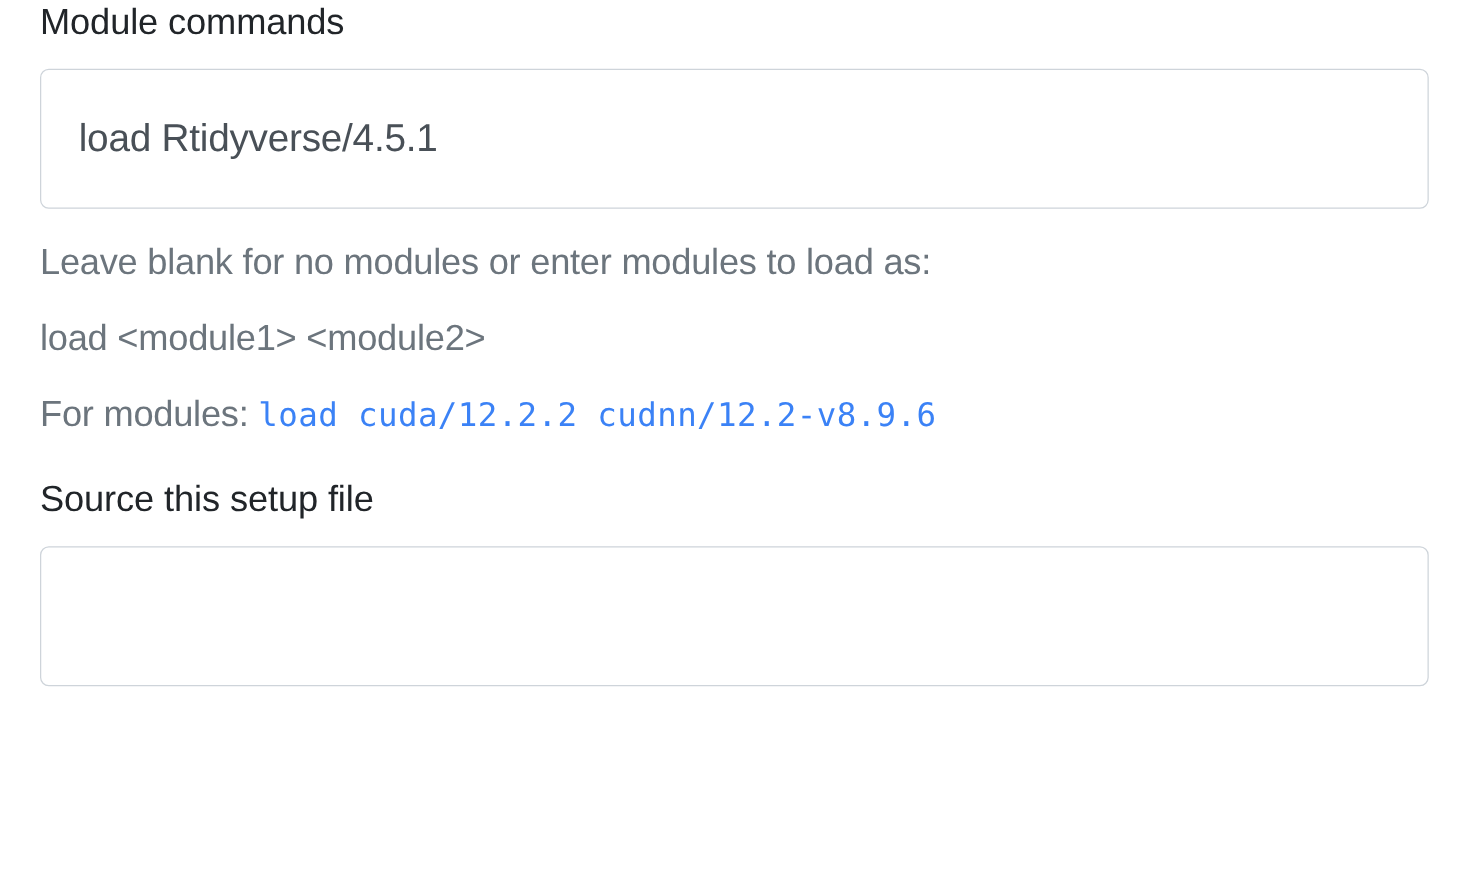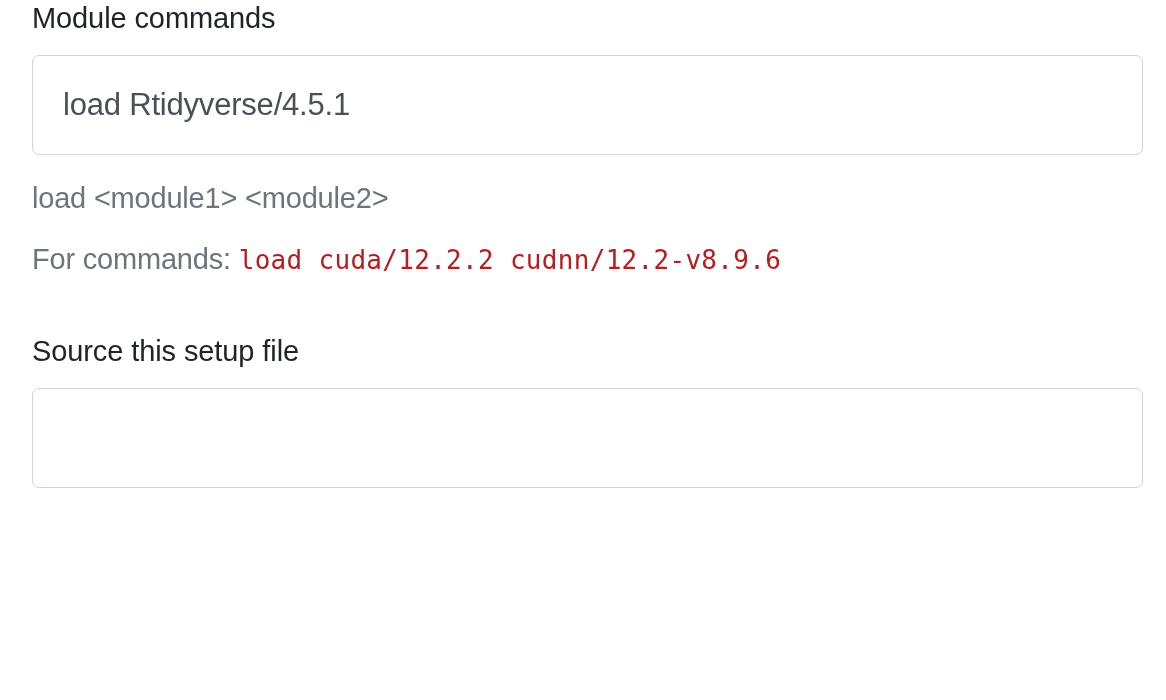--- a/index.html
+++ b/index.html
@@ -37,21 +37,21 @@
     white-space: nowrap;
   }
 
   #group-module .field-label { padding-top: 18px; }
   #group-source .field-label { padding-top: 10px; }
 
   .text-input {
     display: block;
     box-sizing: border-box;
     width: 1111px;
-    height: 100px;
+    height: 112px;
     margin-top: 19px;
     padding: 0 30px;
     font-family: "Liberation Sans", sans-serif;
     font-size: 31px;
     line-height: 86px;
     color: #495057;
     background-color: #ffffff;
     background-clip: padding-box;
     border: 1px solid #ced4da;
     border-radius: 7px;
@@ -69,42 +69,43 @@
     font-size: 29px;
     line-height: 61px;
     color: #6c757d;
     letter-spacing: -0.2px;
     white-space: nowrap;
   }
 
   .code {
     font-family: "DejaVu Sans Mono", "Liberation Mono", monospace;
     font-size: 26px;
-    color: #b91c1c;
+    color: #3b82f6;
     word-wrap: break-word;
     letter-spacing: 0.3px;
   }
 
-  #group-source { margin-top: 42px; }
+  #group-source { margin-top: 18px; }
   #group-source .help-block { padding-top: 9px; }
 </style>
 </head>
 <body>
 
 <div class="page">
 
   <div class="form-group" id="group-module">
 
     <label class="field-label">Module commands</label>
 
     <input class="text-input" type="text" value="load Rtidyverse/4.5.1" style="">
 
     <div class="help-block">
+      <div class="help-line">Leave blank for no modules or enter modules to load as:</div>
       <div class="help-line">load &lt;module1&gt; &lt;module2&gt;</div>
-      <div class="help-line"><span>For commands: </span><code class="code">load cuda/12.2.2 cudnn/12.2-v8.9.6</code></div>
+      <div class="help-line"><span>For modules: </span><code class="code">load cuda/12.2.2 cudnn/12.2-v8.9.6</code></div>
     </div>
 
   </div>
 
   <div class="form-group" id="group-source">
 
     <label class="field-label">Source this setup file</label>
 
     <input class="text-input" type="text" value="" style="">
 

